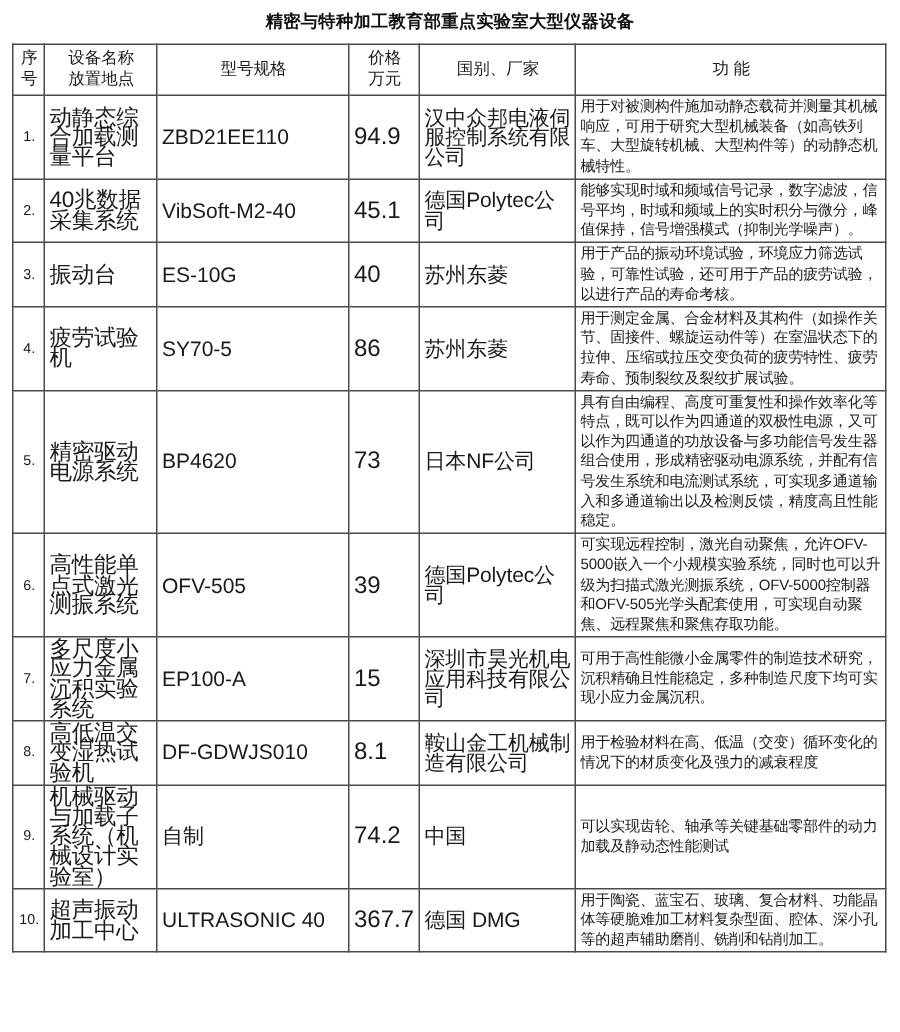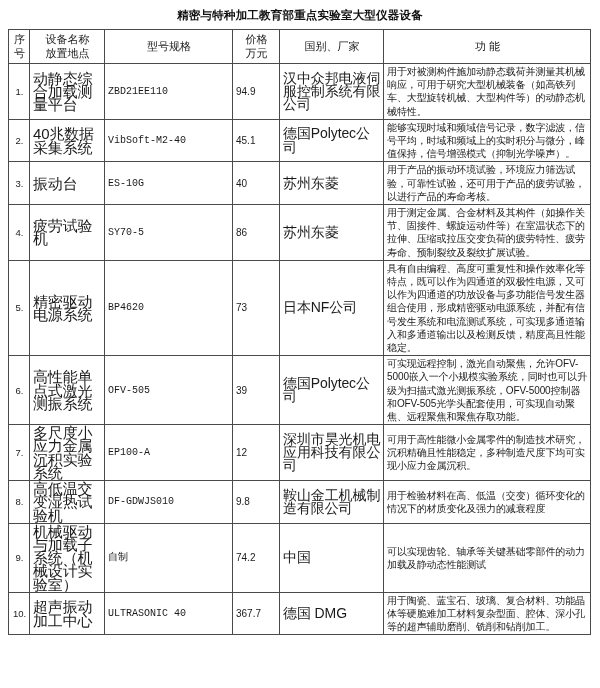--- a/index.html
+++ b/index.html
@@ -70,26 +70,25 @@
     text-align: center;
     font-size: 9.5px;
     padding: 1px 0;
   }
   td.name {
     font-size: 15px;
     letter-spacing: -0.15px;
     line-height: 13px;
   }
   td.model {
-    font-size: 10px;
+    font-size: 14px;
     letter-spacing: 0px;
-    font-family: Liberation Mono, monospace;
   }
   td.price {
-    font-size: 10px;
+    font-size: 16px;
     padding-left: 3px;
   }
   td.origin {
     font-size: 14px;
     line-height: 13.2px;
     letter-spacing: -0.1px;
   }
   td.func {
     font-size: 10px;
     line-height: 13.6px;
@@ -180,29 +179,29 @@
           <td class="name">高性能单点式激光测振系统</td>
           <td class="model">OFV-505</td>
           <td class="price">39</td>
           <td class="origin">德国Polytec公司</td>
           <td class="func">可实现远程控制，激光自动聚焦，允许OFV-5000嵌入一个小规模实验系统，同时也可以升级为扫描式激光测振系统，OFV-5000控制器和OFV-505光学头配套使用，可实现自动聚焦、远程聚焦和聚焦存取功能。</td>
         </tr>
         <tr>
           <td class="idx">7.</td>
           <td class="name">多尺度小应力金属沉积实验系统</td>
           <td class="model">EP100-A</td>
-          <td class="price">12</td>
+          <td class="price">15</td>
           <td class="origin">深圳市昊光机电应用科技有限公司</td>
           <td class="func">可用于高性能微小金属零件的制造技术研究，沉积精确且性能稳定，多种制造尺度下均可实现小应力金属沉积。</td>
         </tr>
         <tr>
           <td class="idx">8.</td>
           <td class="name">高低温交变湿热试验机</td>
           <td class="model">DF-GDWJS010</td>
-          <td class="price">9.8</td>
+          <td class="price">8.1</td>
           <td class="origin">鞍山金工机械制造有限公司</td>
           <td class="func">用于检验材料在高、低温（交变）循环变化的情况下的材质变化及强力的减衰程度</td>
         </tr>
         <tr>
           <td class="idx">9.</td>
           <td class="name">机械驱动与加载子系统（机械设计实验室）</td>
           <td class="model">自制</td>
           <td class="price">74.2</td>
           <td class="origin">中国</td>
           <td class="func">可以实现齿轮、轴承等关键基础零部件的动力加载及静动态性能测试</td>

